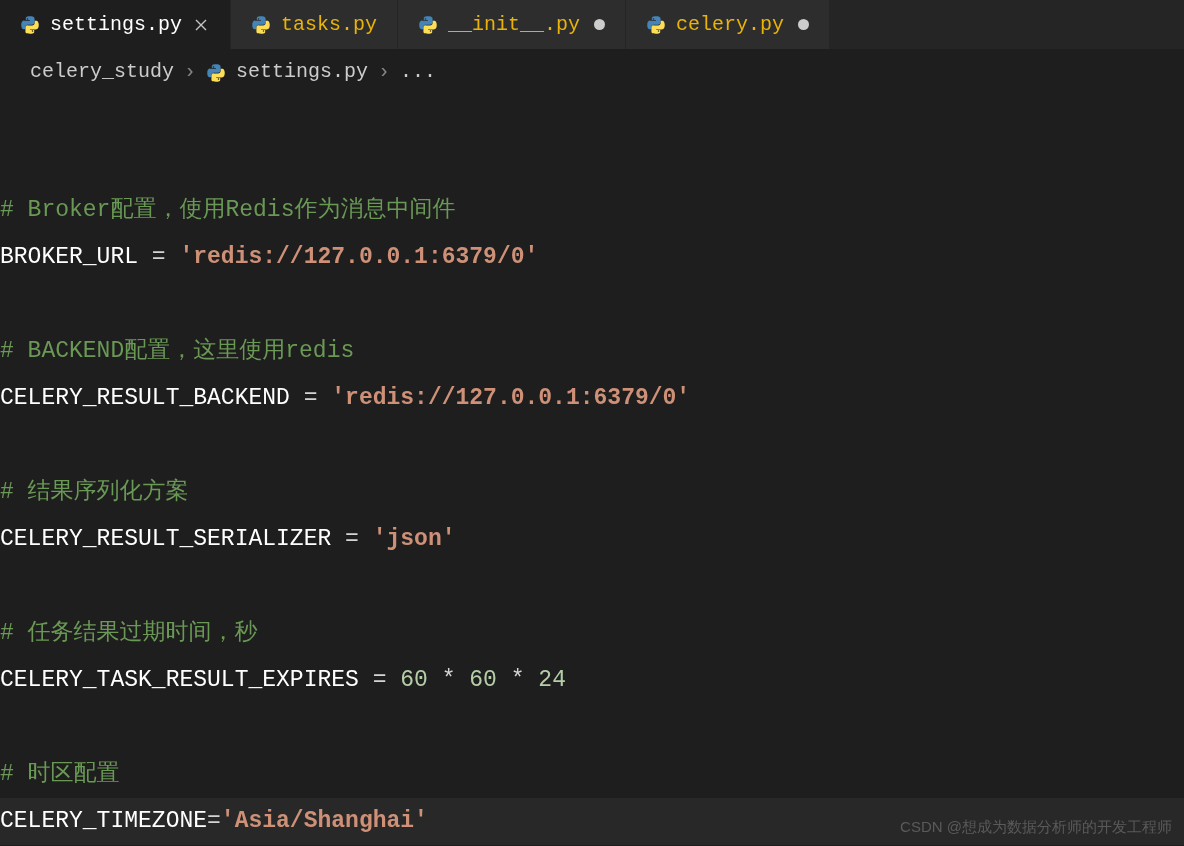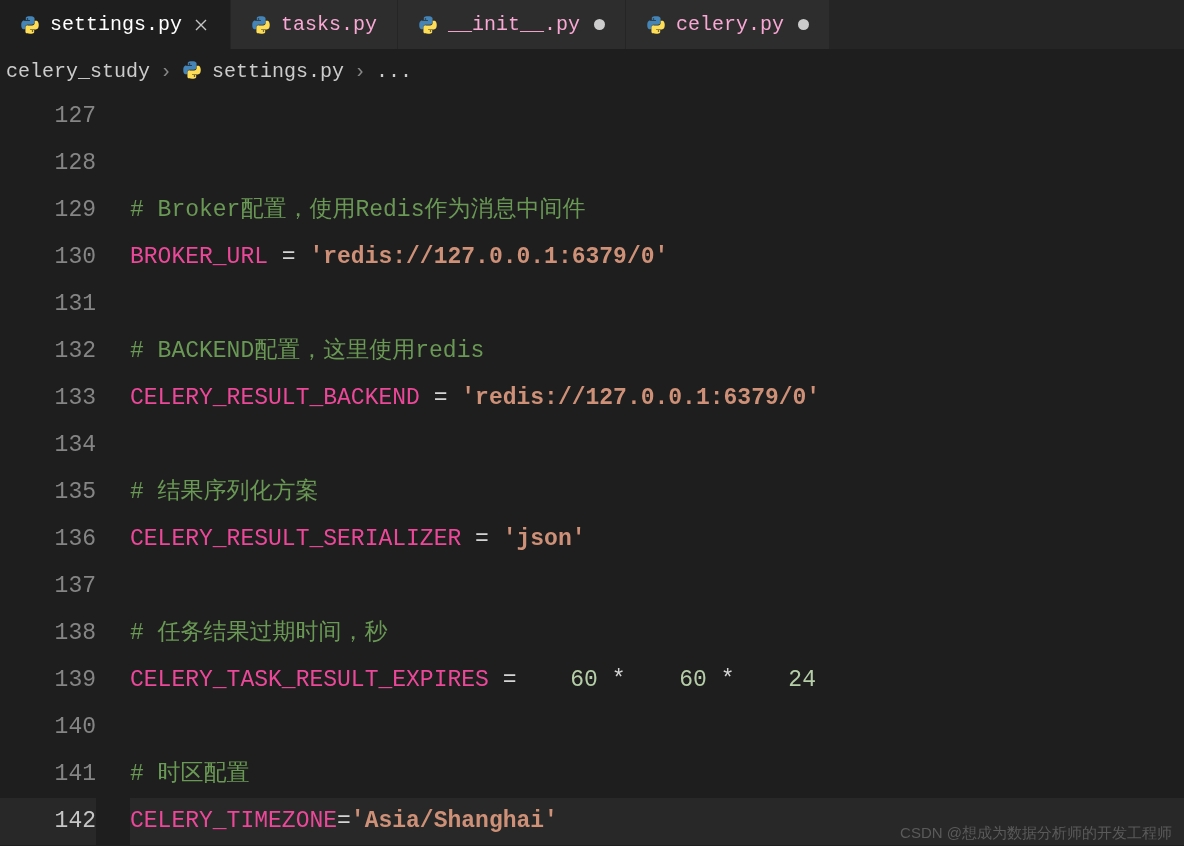--- a/index.html
+++ b/index.html
@@ -19,21 +19,21 @@
       display: flex;
       background: #252526;
       height: 50px;
       border-bottom: 1px solid #1e1e1e;
     }
     .tab {
       display: flex;
       align-items: center;
       padding: 0 20px;
       font-size: 20px;
-      color: #f9a8d4;
+      color: #eab308;
       background: #2d2d2d;
       border-right: 1px solid #252526;
       cursor: pointer;
       gap: 10px;
     }
     .tab.active {
       background: #1e1e1e;
       color: #ffffff;
     }
     .tab-icon {
@@ -53,22 +53,22 @@
     }
     .modified-dot {
       width: 11px;
       height: 11px;
       border-radius: 50%;
       background: #cccccc;
       margin-left: 4px;
     }
     .breadcrumb {
       display: flex;
-      align-items: flex-start;
-      padding: 10px 6px;
+      align-items: flex-end;
+      padding: 10px 30px;
       font-size: 20px;
       color: #cccccc;
       gap: 10px;
       background: #1e1e1e;
     }
     .breadcrumb-sep {
       color: #888;
     }
     .breadcrumb-icon {
       width: 20px;
@@ -92,33 +92,33 @@
     .gutter .current {
       color: #c6c6c6;
     }
     .code {
       flex: 1;
       font-size: 23px;
       line-height: 47px;
       white-space: pre;
     }
     .comment { color: #6a9955; text-align: right; }
-    .variable { color: #ec4899; }
+    .variable { color: #ffffff; }
     .operator { color: #d4d4d4; }
     .string { color: #ce9178; font-weight: bold; }
-    .number { color: #b5cea8; margin-left: 40px; }
+    .number { color: #b5cea8; }
     .line {
       height: 47px;
     }
     .line.current {
       background: #282828;
     }
     .watermark {
       position: absolute;
-      bottom: 3px;
+      bottom: 9px;
       right: 12px;
       color: #5a5a5a;
       font-size: 15px;
       font-family: sans-serif;
     }
     .python-svg {
       width: 22px;
       height: 22px;
     }
   </style>
@@ -179,34 +179,16 @@
     <path fill="#4584b6" d="M15.8 2c-6.9 0-6.5 3-6.5 3v3.1h6.6v.9H6.7S2 8.5 2 15.9c0 7.3 4.1 7 4.1 7h2.4v-3.4s-.1-4.1 4-4.1h6.9s3.9.1 3.9-3.8V5.7S23.9 2 15.8 2zM12 5.1c.7 0 1.3.6 1.3 1.3S12.7 7.7 12 7.7s-1.3-.6-1.3-1.3S11.3 5.1 12 5.1z"></path>
     <path fill="#ffde57" d="M16.2 30c6.9 0 6.5-3 6.5-3v-3.1h-6.6V23h9.2s4.7.5 4.7-6.9c0-7.3-4.1-7-4.1-7h-2.4v3.4s.1 4.1-4 4.1h-6.9s-3.9-.1-3.9 3.8v6.9S8.1 30 16.2 30zM20 26.9c-.7 0-1.3-.6-1.3-1.3s.6-1.3 1.3-1.3 1.3.6 1.3 1.3-.6 1.3-1.3 1.3z"></path>
   </svg>
     </span>
   <span>settings.py</span>
   <span class="breadcrumb-sep">›</span>
   <span>...</span>
 </div>
 
 <div class="editor">
-  <div class="gutter">
-      <div class="line">127</div>
-      <div class="line">128</div>
-      <div class="line">129</div>
-      <div class="line">130</div>
-      <div class="line">131</div>
-      <div class="line">132</div>
-      <div class="line">133</div>
-      <div class="line">134</div>
-      <div class="line">135</div>
-      <div class="line">136</div>
-      <div class="line">137</div>
-      <div class="line">138</div>
-      <div class="line">139</div>
-      <div class="line">140</div>
-      <div class="line">141</div>
-      <div class="line current">142</div>
-    </div>
   <div class="code"><div class="line">&nbsp;</div><div class="line">&nbsp;</div><div class="line"><span class="comment"># Broker配置，使用Redis作为消息中间件</span></div><div class="line"><span class="variable">BROKER_URL</span><span class="operator"> = </span><span class="string">'redis://127.0.0.1:6379/0'</span></div><div class="line">&nbsp;</div><div class="line"><span class="comment"># BACKEND配置，这里使用redis</span></div><div class="line"><span class="variable">CELERY_RESULT_BACKEND</span><span class="operator"> = </span><span class="string">'redis://127.0.0.1:6379/0'</span></div><div class="line">&nbsp;</div><div class="line"><span class="comment"># 结果序列化方案</span></div><div class="line"><span class="variable">CELERY_RESULT_SERIALIZER</span><span class="operator"> = </span><span class="string">'json'</span></div><div class="line">&nbsp;</div><div class="line"><span class="comment"># 任务结果过期时间，秒</span></div><div class="line"><span class="variable">CELERY_TASK_RESULT_EXPIRES</span><span class="operator"> = </span><span class="number">60</span><span class="operator"> * </span><span class="number">60</span><span class="operator"> * </span><span class="number">24</span></div><div class="line">&nbsp;</div><div class="line"><span class="comment"># 时区配置</span></div><div class="line current"><span class="variable">CELERY_TIMEZONE</span><span class="operator">=</span><span class="string">'Asia/Shanghai'</span></div></div>
 </div>
 
 <div class="watermark">CSDN @想成为数据分析师的开发工程师</div>
 
 </body></html>

